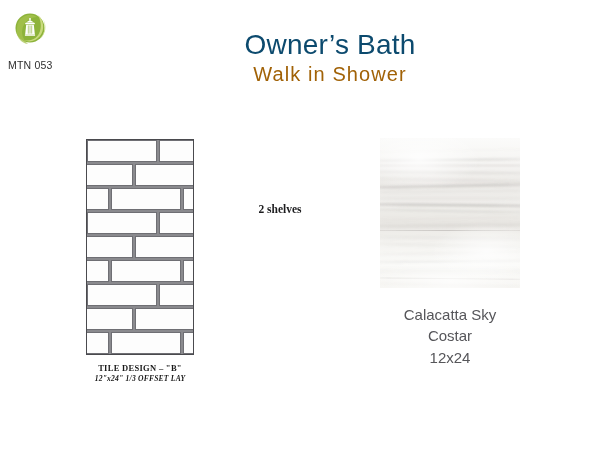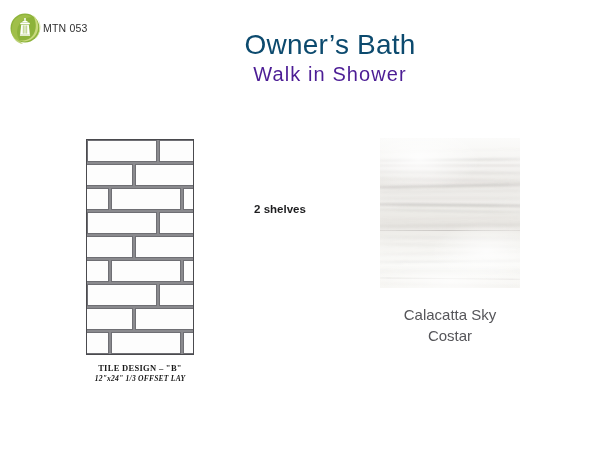--- a/index.html
+++ b/index.html
@@ -22,21 +22,22 @@
     background: #ffffff;
   }
 
   
   .brand {
     position: absolute;
     left: 8px;
     top: 11px;
     display: flex;
     align-items: center;
-    gap: 1px;
+    gap: 14px;
+    flex-direction: column;
   }
   .brand-mark {
     width: 34px;
     height: 34px;
     flex: 0 0 34px;
     position: relative;
   }
   .brand-code {
     font-size: 10.5px;
     color: #2f2f2f;
@@ -58,21 +59,21 @@
     line-height: 1.08;
     color: #0c4a6e;
     font-weight: 400;
     letter-spacing: .2px;
     font-family: Liberation Sans, sans-serif;
   }
   .title-sub {
     margin-top: 3px;
     font-size: 20px;
     line-height: 1.12;
-    color: #4c1d95;
+    color: #a16207;
     font-weight: 400;
     letter-spacing: 1.1px;
     font-family: "Liberation Sans", sans-serif;
   }
 
   
   .tile-panel {
     position: absolute;
     left: 86px;
     top: 139px;
@@ -119,21 +120,21 @@
   .center-note {
     position: absolute;
     left: 224px;
     top: 201px;
     width: 112px;
     text-align: center;
     font-size: 11.5px;
     font-weight: bold;
     line-height: 1.45;
     color: #1d1d1f;
-    font-family: Liberation Sans, sans-serif;
+    font-family: Liberation Serif, serif;
   }
 
   
   .swatch-panel {
     position: absolute;
     left: 380px;
     top: 138px;
     width: 140px;
   }
   .swatch {
@@ -275,16 +276,17 @@
           <div class="vein" style="top: 82%; height: 1.2px; transform: rotate(-0.55deg) scaleY(1.05); opacity: 0.87;"></div>
           <div class="vein soft" style="top: 88%; height: 1.6px; transform: rotate(0deg) scaleY(1.3); opacity: 0.74;"></div>
           <div class="vein dark" style="top: 93%; height: 1px; transform: rotate(0.55deg) scaleY(0.8); opacity: 0.61;"></div>
           <div class="vein soft" style="top: 97%; height: 1.8px; transform: rotate(1.1deg) scaleY(1.05); opacity: 0.48;"></div>
         </div>
       <div class="swatch-sheen"></div>
     </div>
     <div class="swatch-caption">
       <div>Calacatta Sky</div>
       <div>Costar</div>
+      <div>12x24</div>
     </div>
   </div>
 
 </div>
 
 </body></html>

